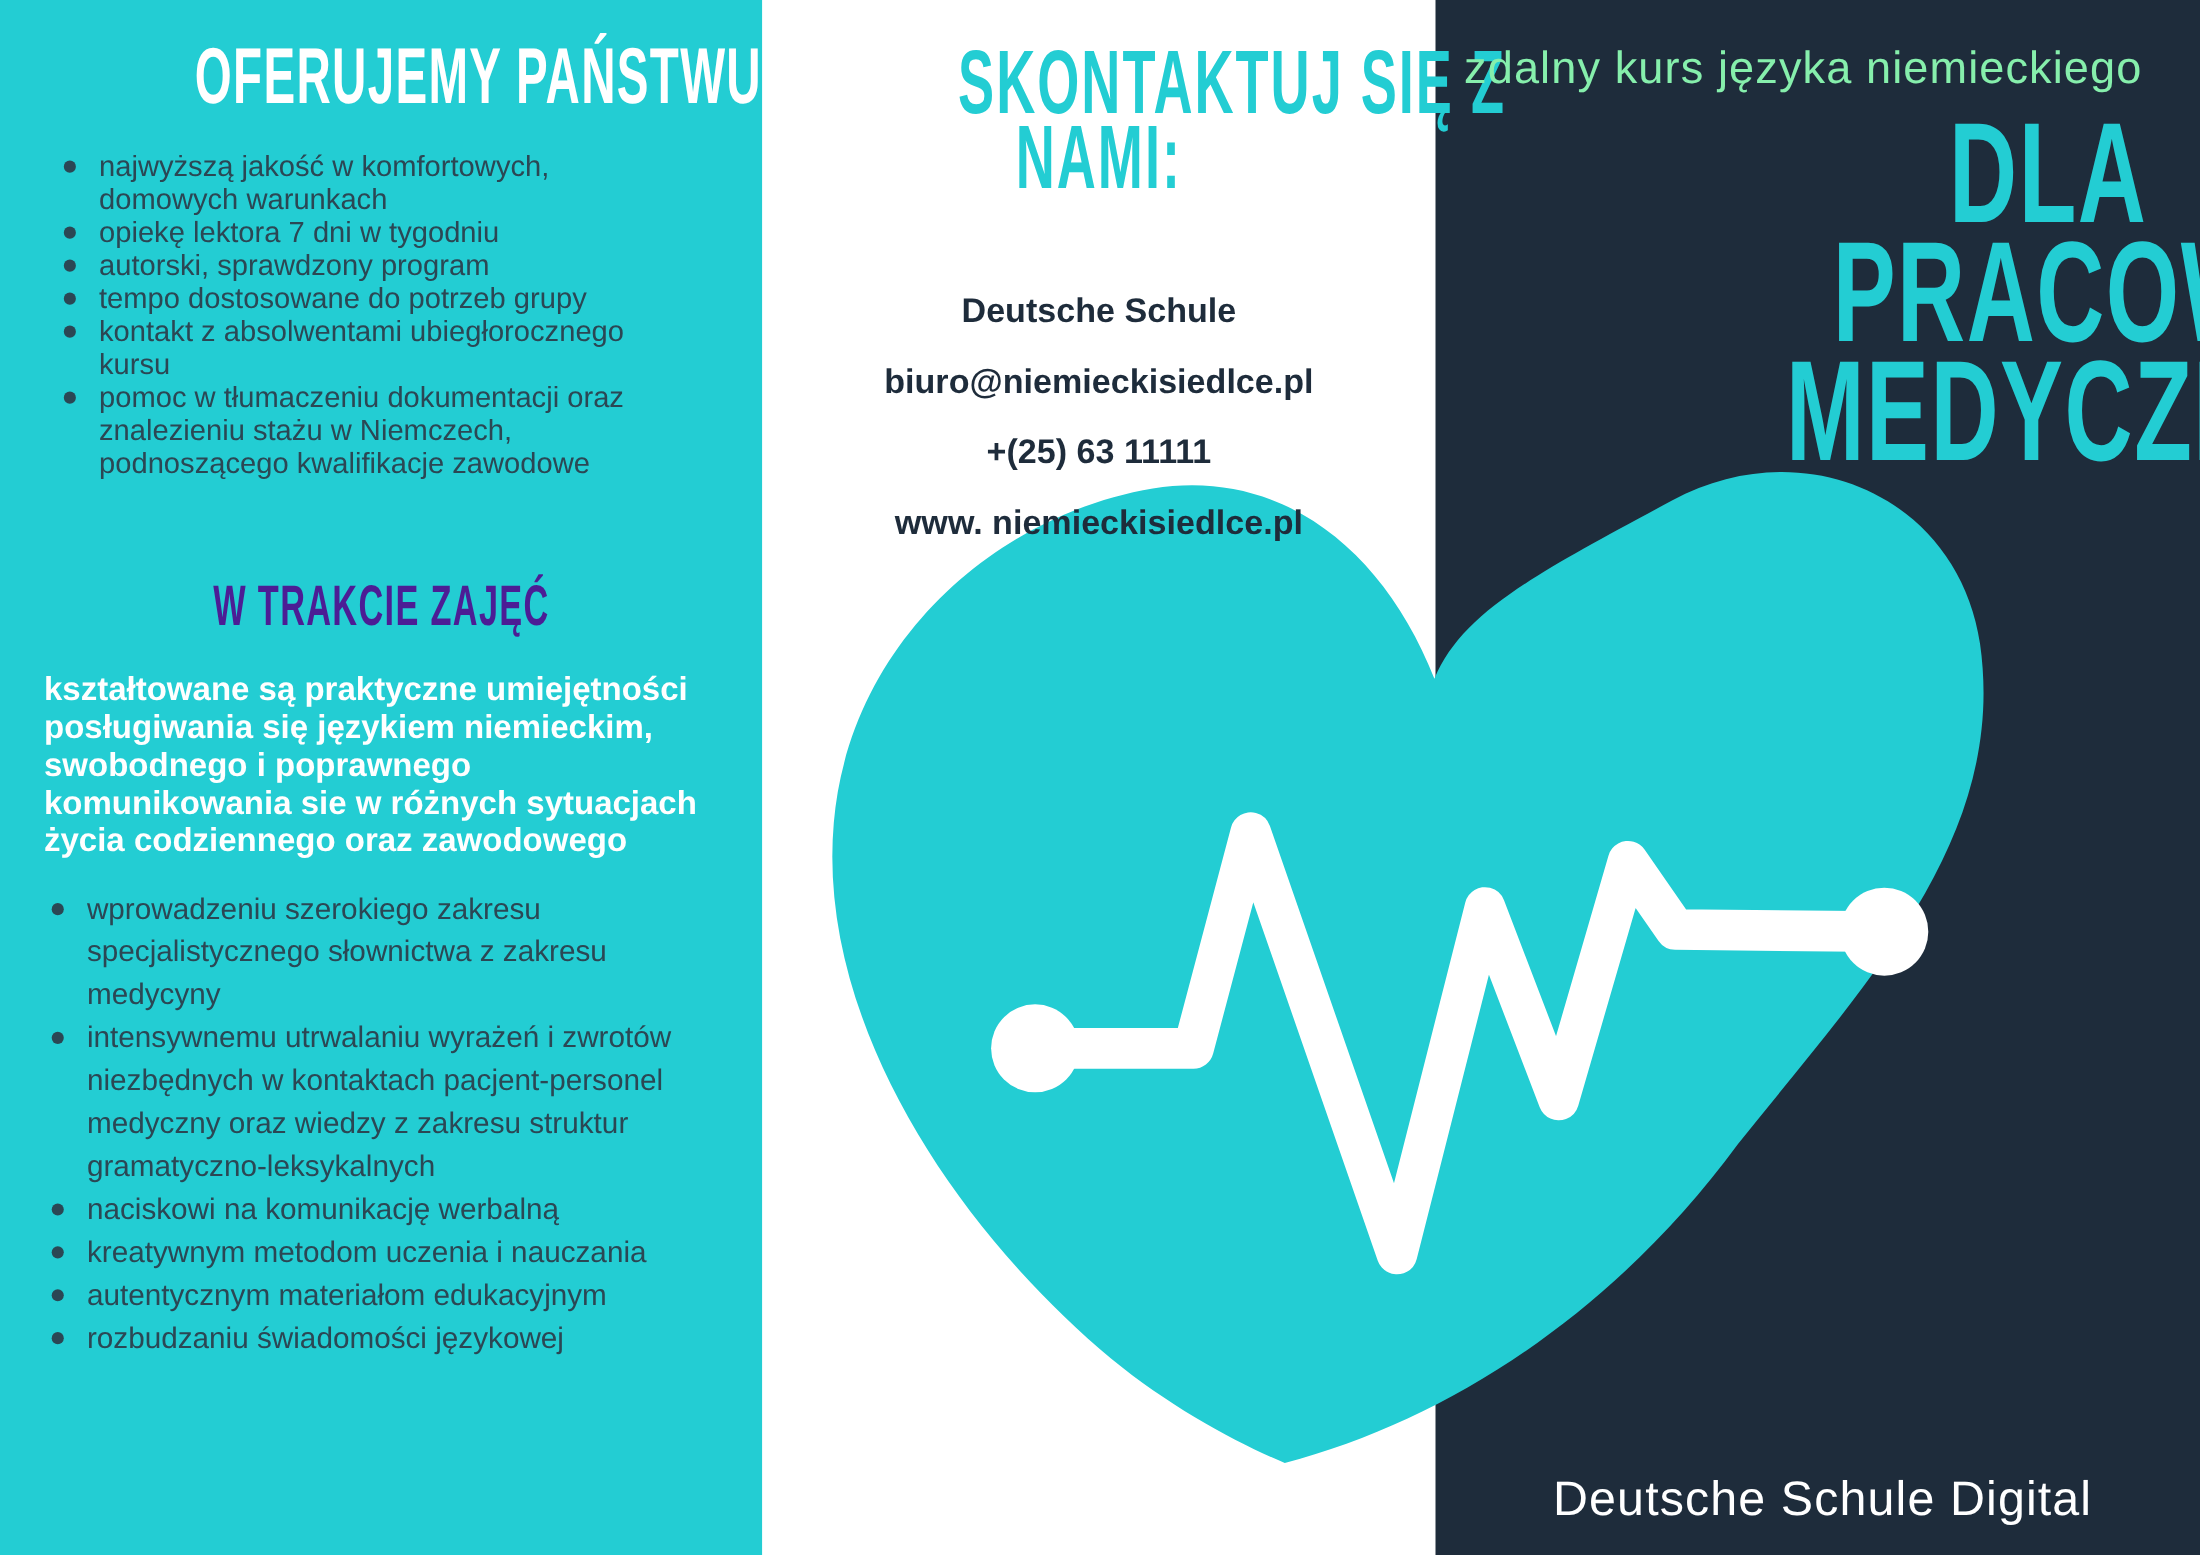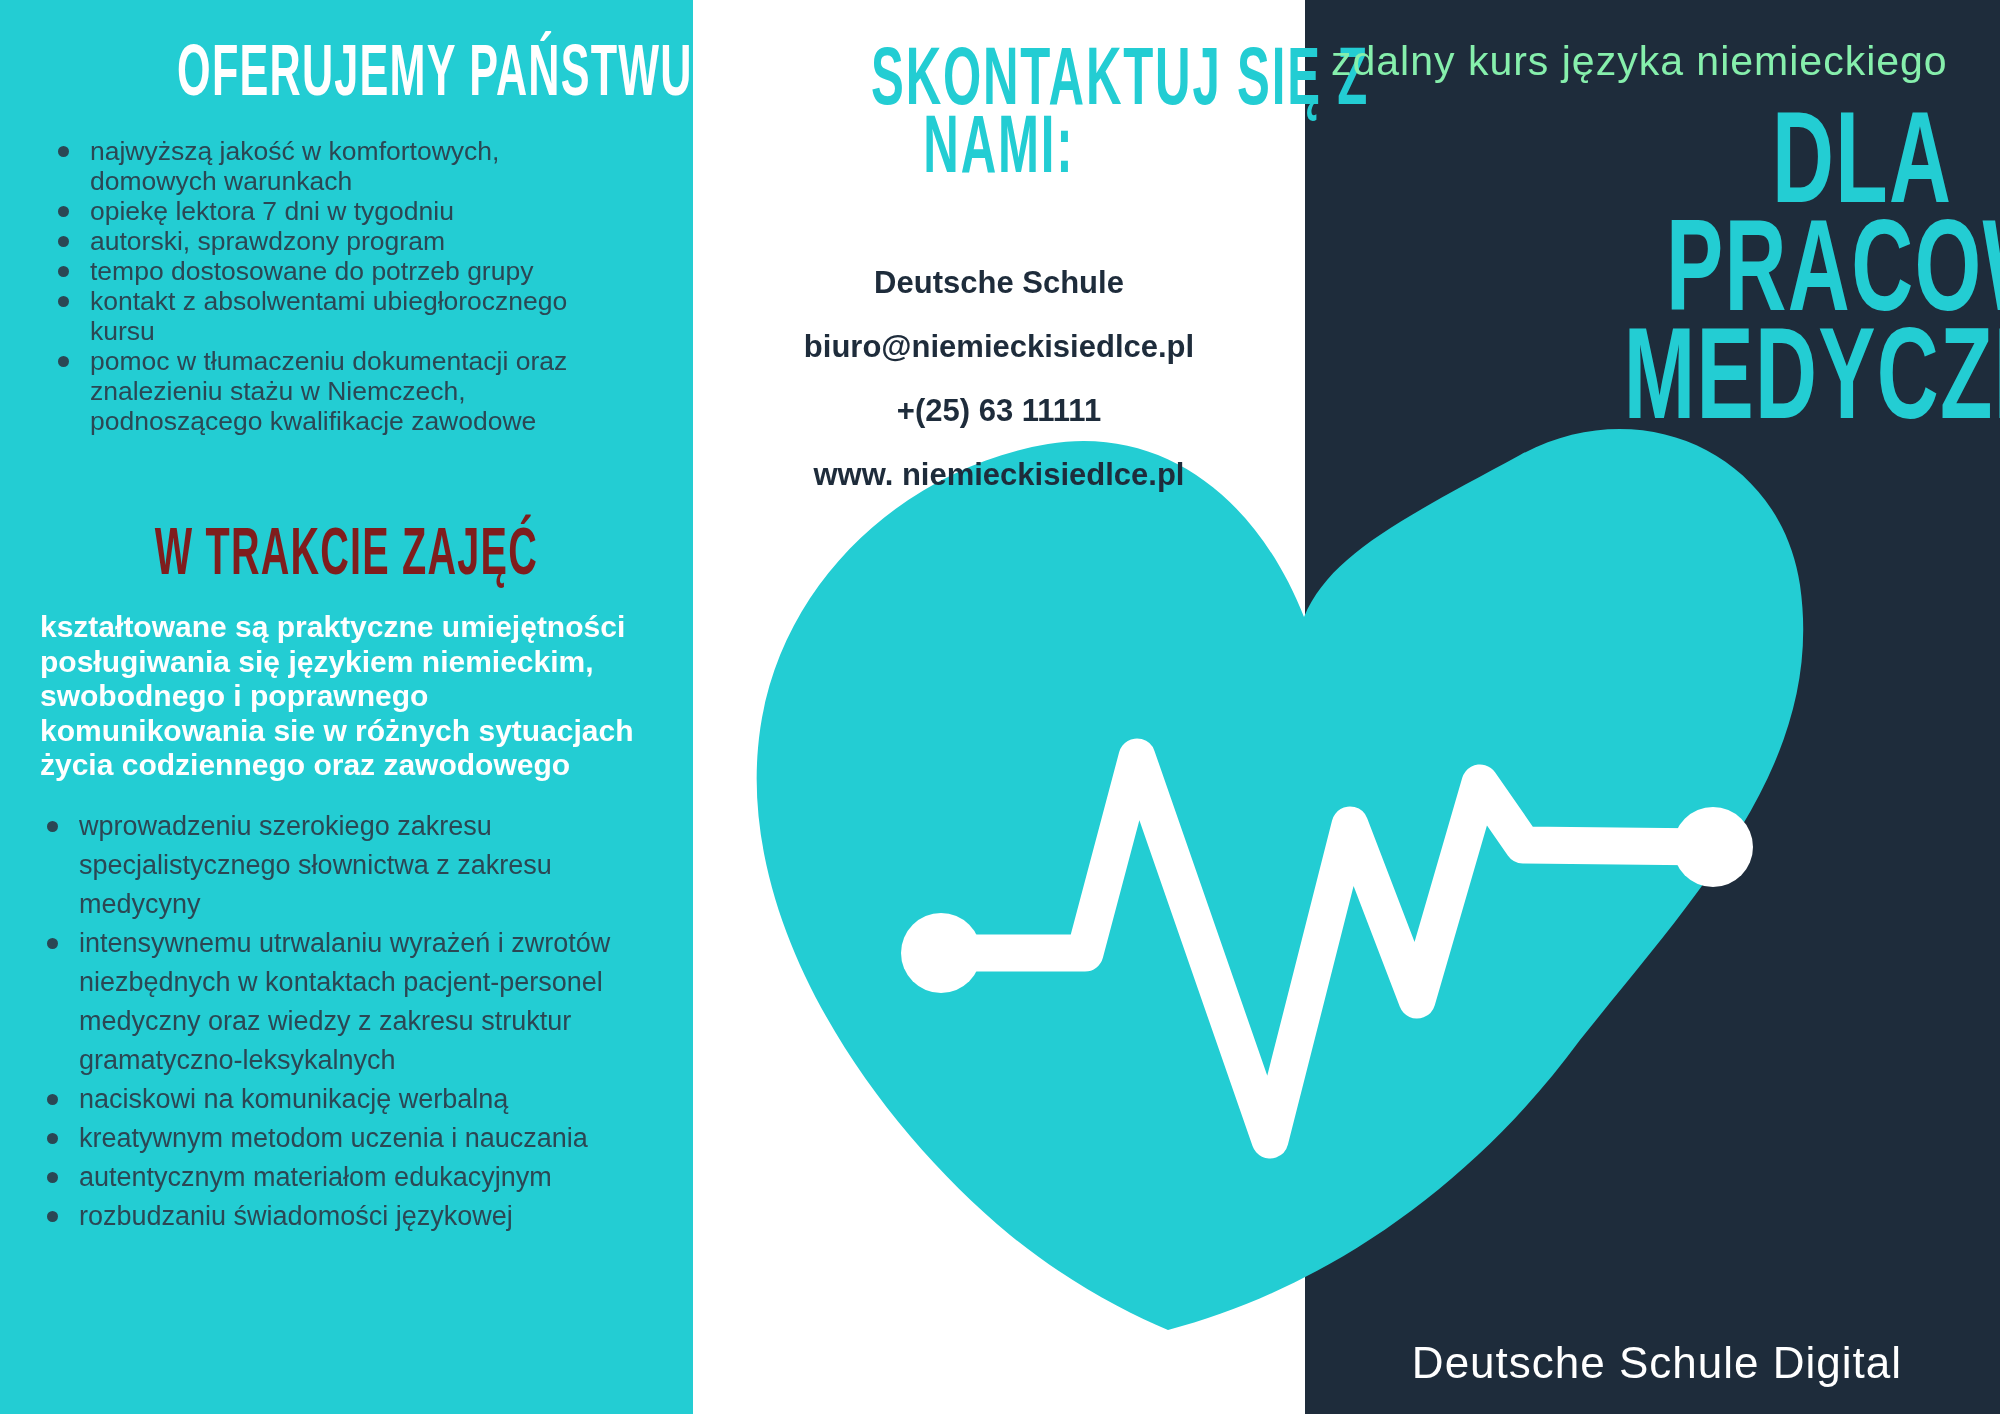--- a/index.html
+++ b/index.html
@@ -27,21 +27,21 @@
   
   .offer-heading{position:relative;z-index:2;margin:0;padding-top:30px;text-align:center;color:#ffffff;font-size:72px;line-height:80px;}
   .offer-list,.benefits-list{position:relative;z-index:2;list-style:none;margin:0;padding:0;color:var(--list-text);}
   .offer-list{margin:26px 0 0 56px;width:524px;font-size:26.5px;line-height:30px;}
   .benefits-list{margin:0 0 0 45px;width:600px;font-size:27px;line-height:39px;}
   .offer-list li,.benefits-list li{position:relative;padding-left:34px;}
   .offer-list li::before,.benefits-list li::before{
     content:"";position:absolute;left:2px;top:10px;width:11px;height:11px;border-radius:50%;background:var(--list-text);
   }
   .benefits-list li::before{top:14px;}
-  .section-heading{position:relative;z-index:2;margin:0;padding-top:78px;text-align:center;color:#7f1d1d;font-size:66px;line-height:74px;}
+  .section-heading{position:relative;z-index:2;margin:0;padding-top:78px;text-align:center;color:#4c1d95;font-size:52px;line-height:74px;}
   .intro-paragraph{position:relative;z-index:2;margin:22px 0 24px 40px;width:630px;color:#ffffff;font-weight:700;font-size:30px;line-height:34.5px;}
 
   
   .contact-heading{position:relative;z-index:2;margin:12px;padding-top:30px;text-align:center;color:var(--teal);font-size:82px;line-height:68px;}
   .contact-heading .cond{letter-spacing:3px;}
   .contact-block{position:relative;z-index:2;margin-top:88px;text-align:center;color:var(--navy);font-weight:700;font-size:31px;line-height:34px;}
   .contact-block div{margin-bottom:30px;}
 
   
   .course-kicker{position:relative;z-index:2;margin:0;padding:38px 0 0 26px;color:#86efac;font-size:41px;font-weight:500;letter-spacing:1px;}

